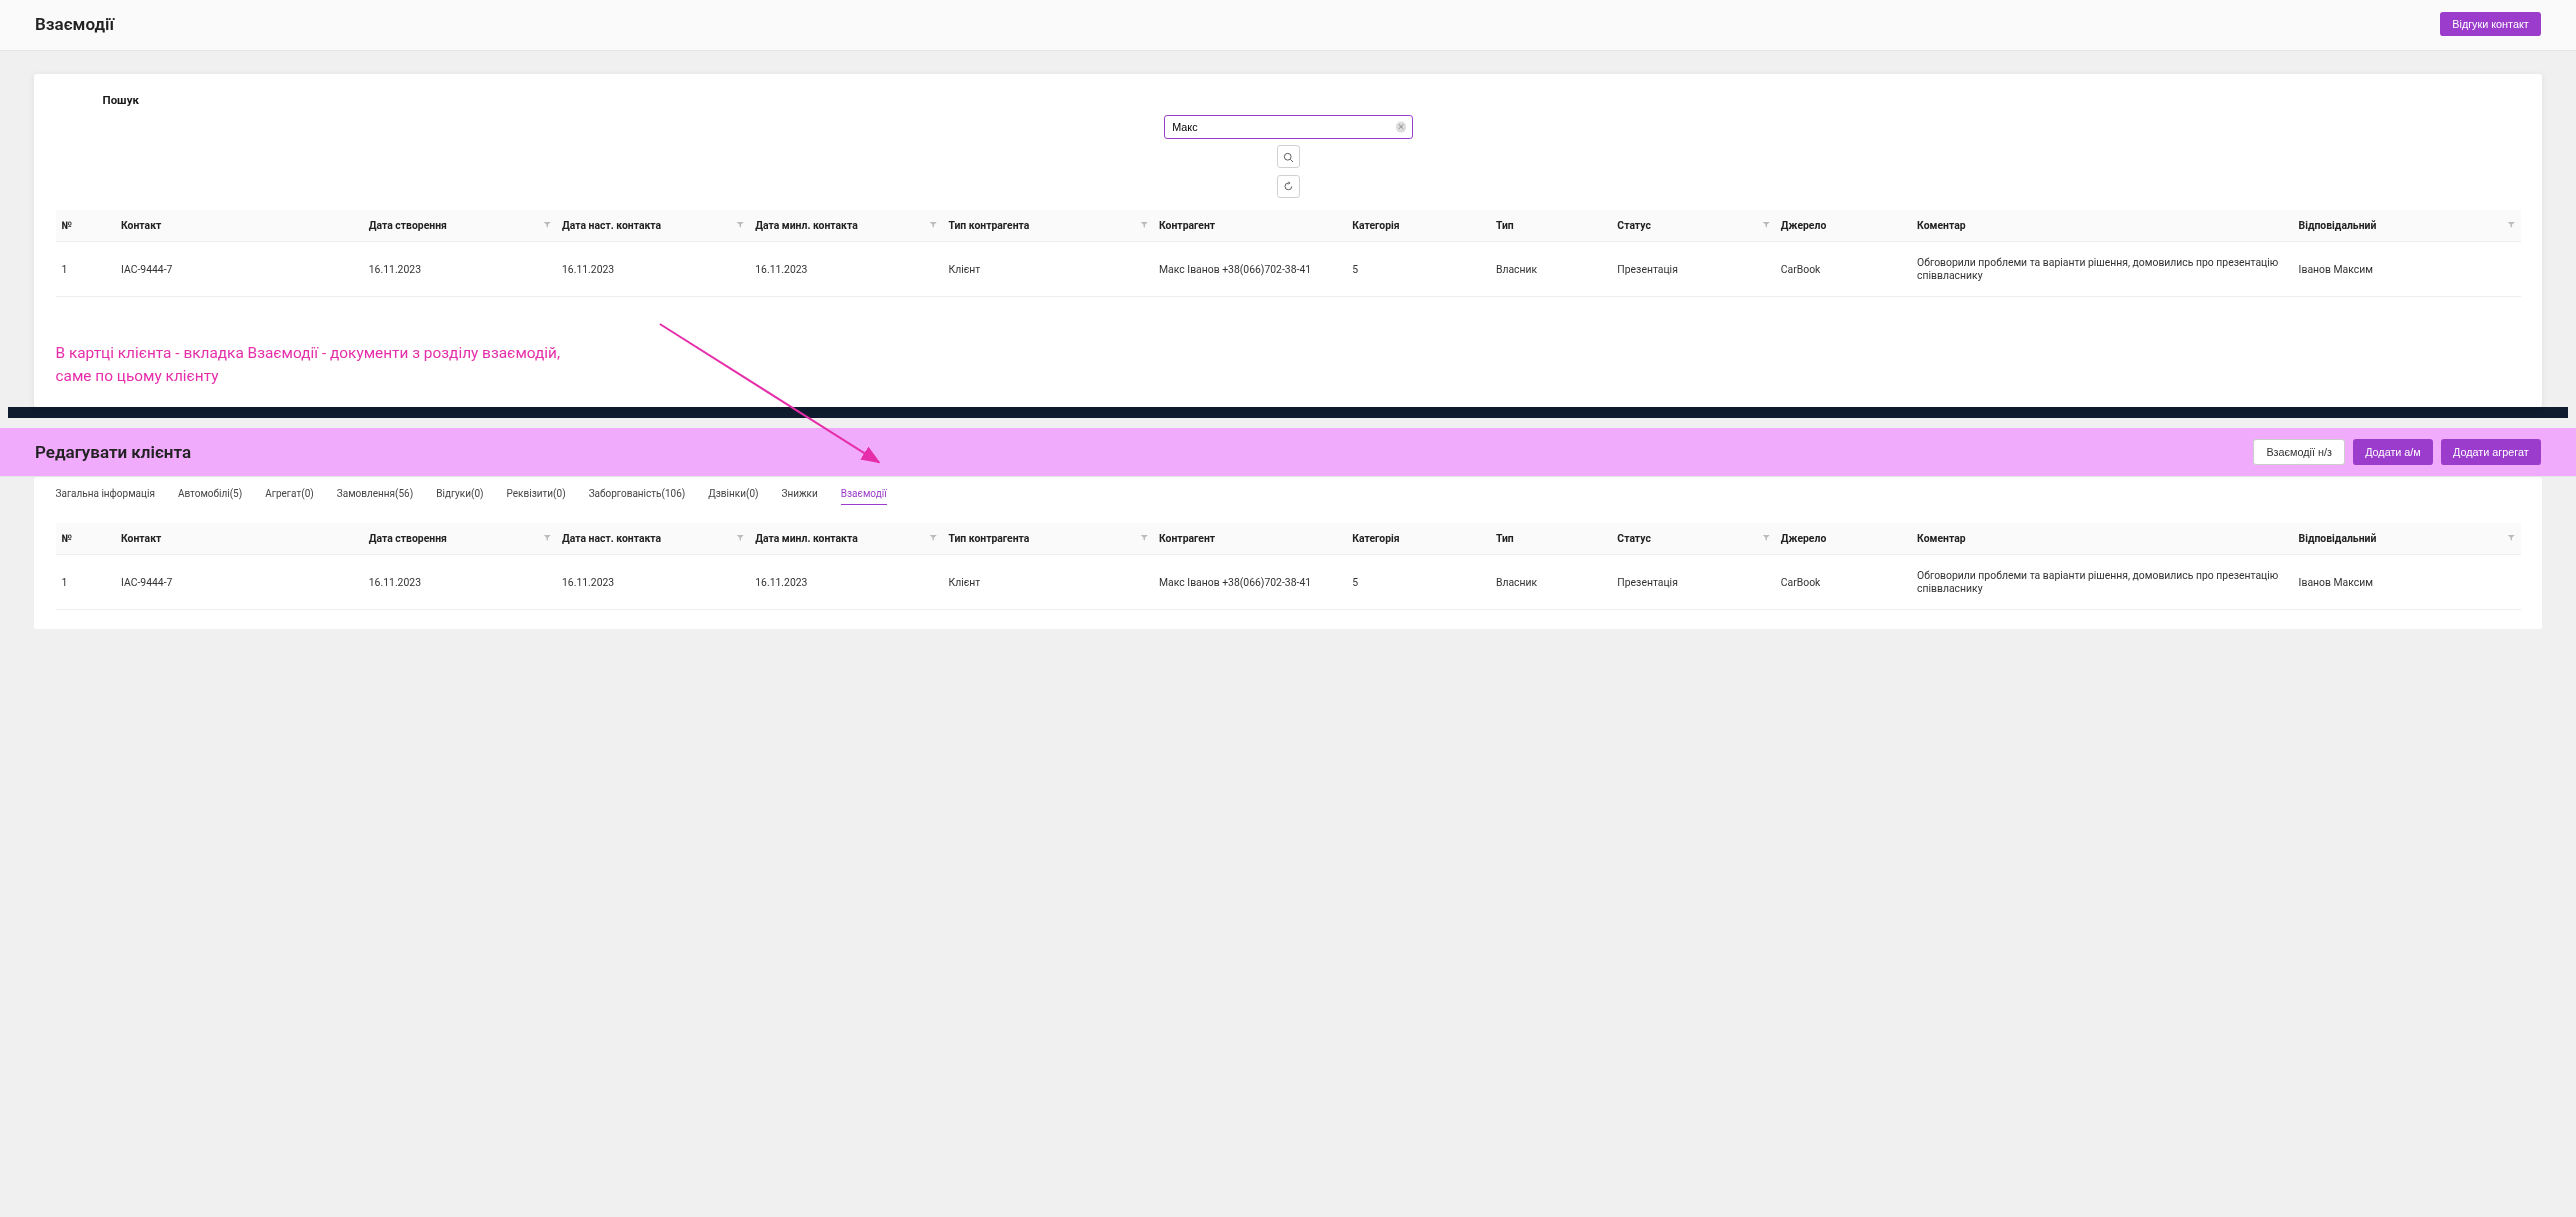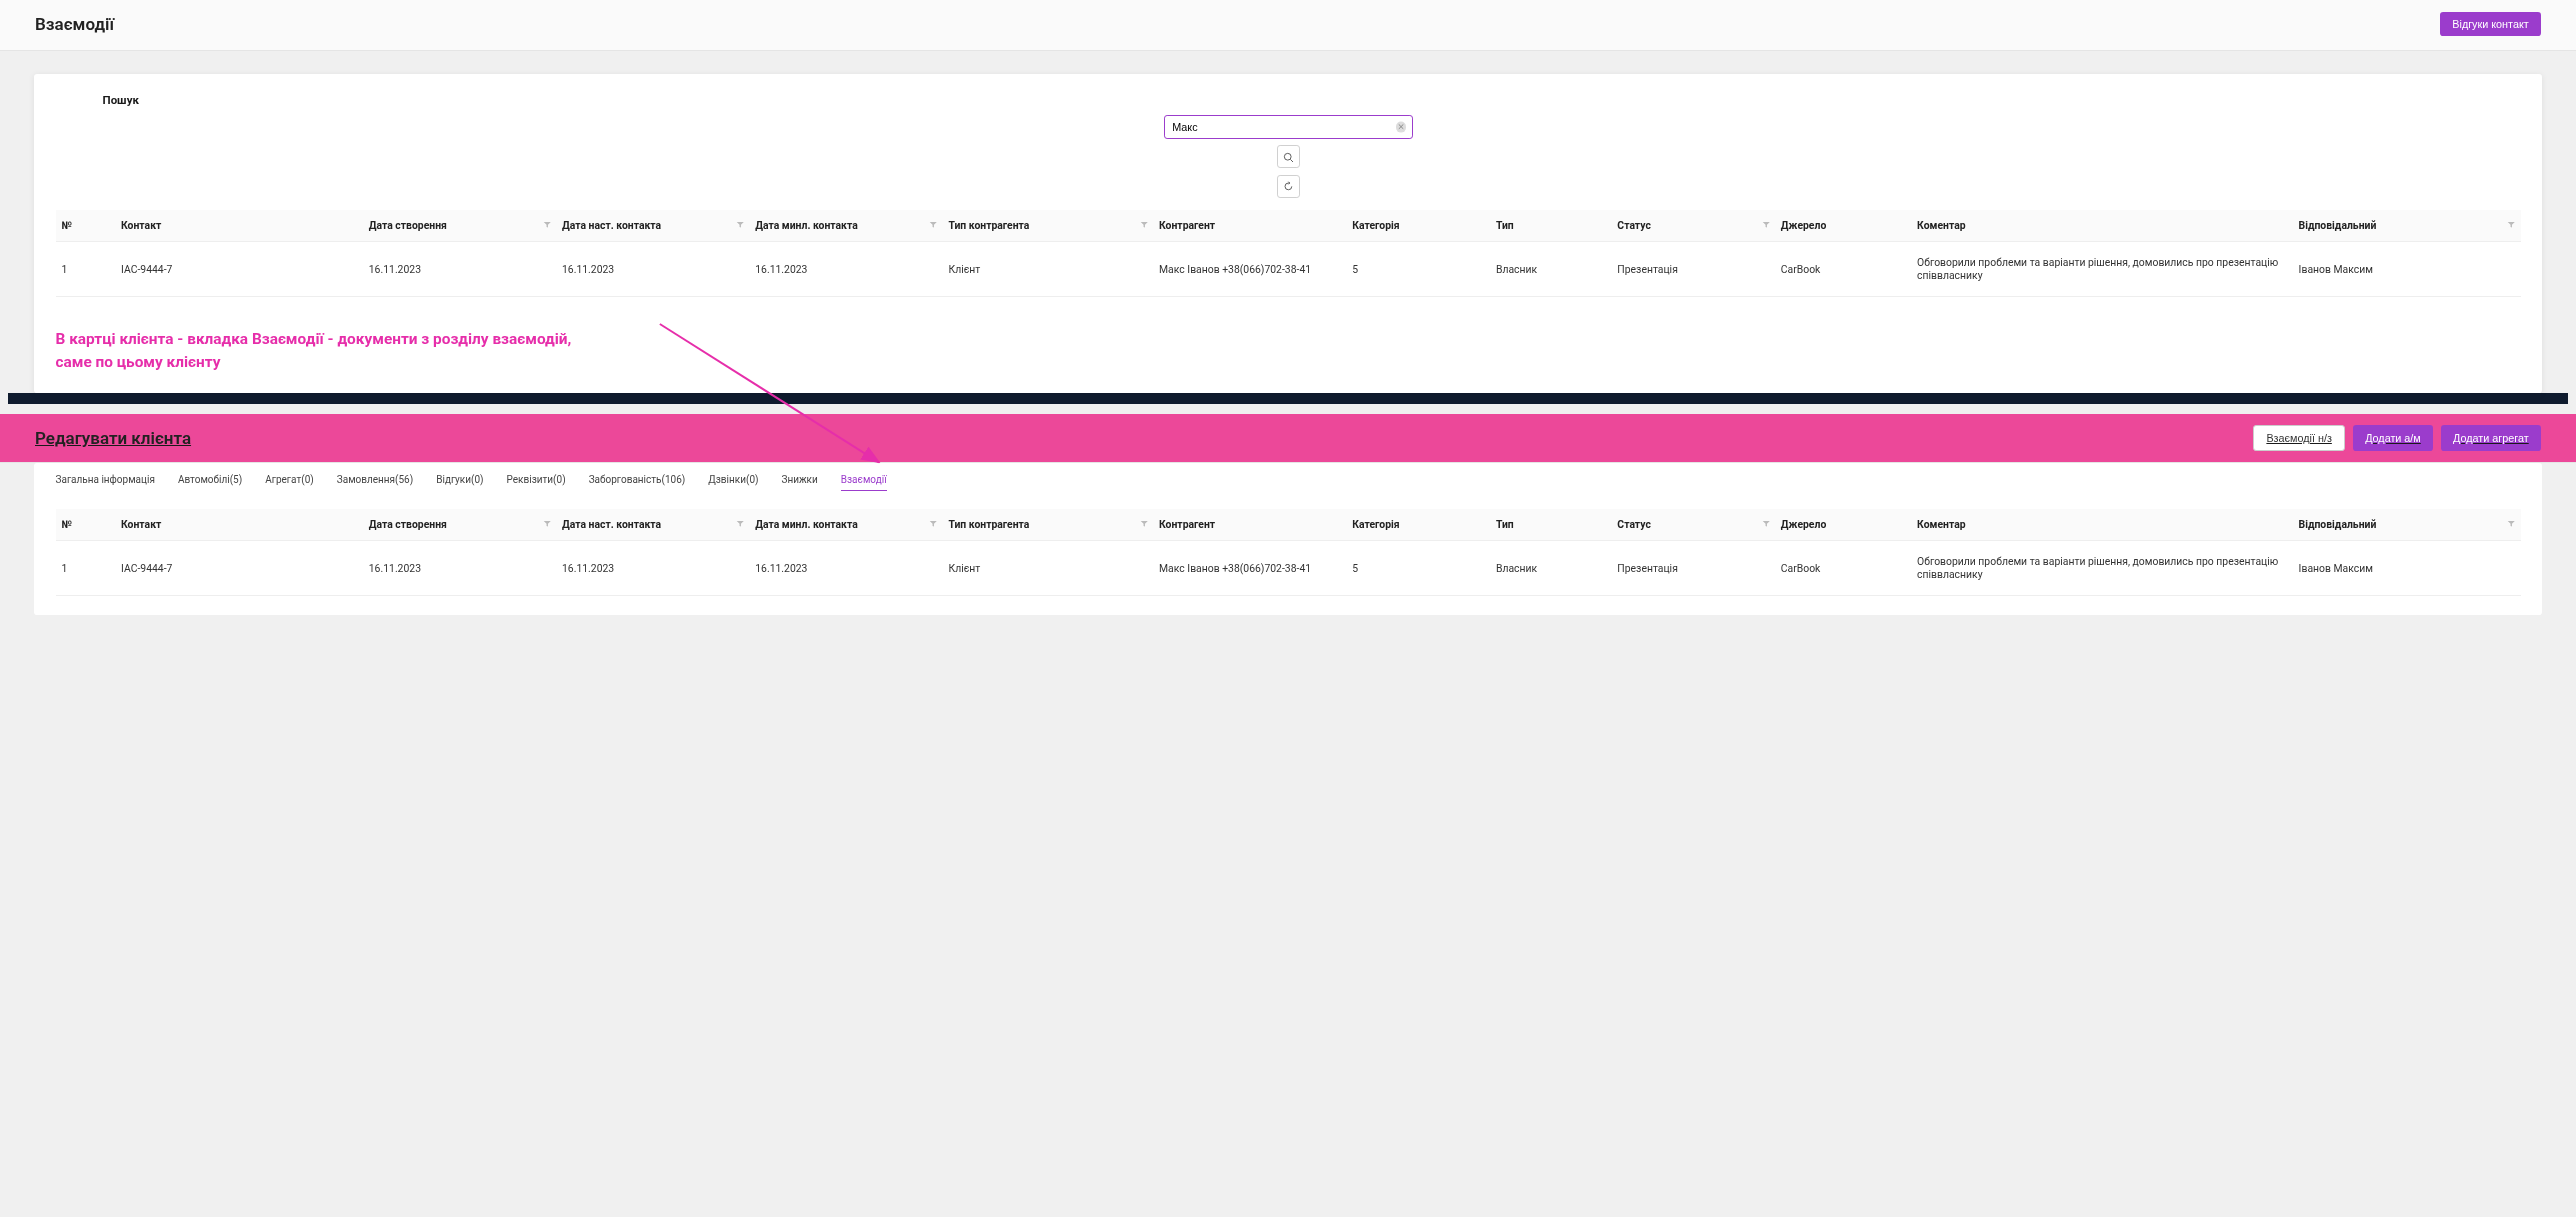--- a/index.html
+++ b/index.html
@@ -143,42 +143,41 @@
     font-size: 10.4px;
     color: #333;
     border-bottom: 0.8px solid #eee;
     vertical-align: middle;
     word-wrap: break-word;
   }
   .annotation {
     color: #e62eaa;
     font-size: 15.4px;
     line-height: 1.5;
-    margin-top: 31px;
-    font-weight: 700;
+    margin-top: 45px;
+    font-weight: 400;
     max-width: 692px;
   }
   .arrow-svg {
     position: absolute;
     pointer-events: none;
   }
   .dark-strip {
     height: 10.8px;
     background: #0f1b2e;
     margin: 0 7.7px;
   }
   .second-header {
-    background: #ec4899;
+    background: #f0abfc;
     padding: 10.8px 35px;
     display: flex;
     align-items: center;
     justify-content: space-between;
     margin-top: 10.8px;
     border-bottom: 0.8px solid #e5e5e5;
-    text-decoration: underline;
   }
   .second-header .btns {
     display: flex;
     gap: 7.7px;
   }
   .tabs {
     display: flex;
     gap: 23px;
     padding: 0 0 6.1px;
     font-size: 10px;

